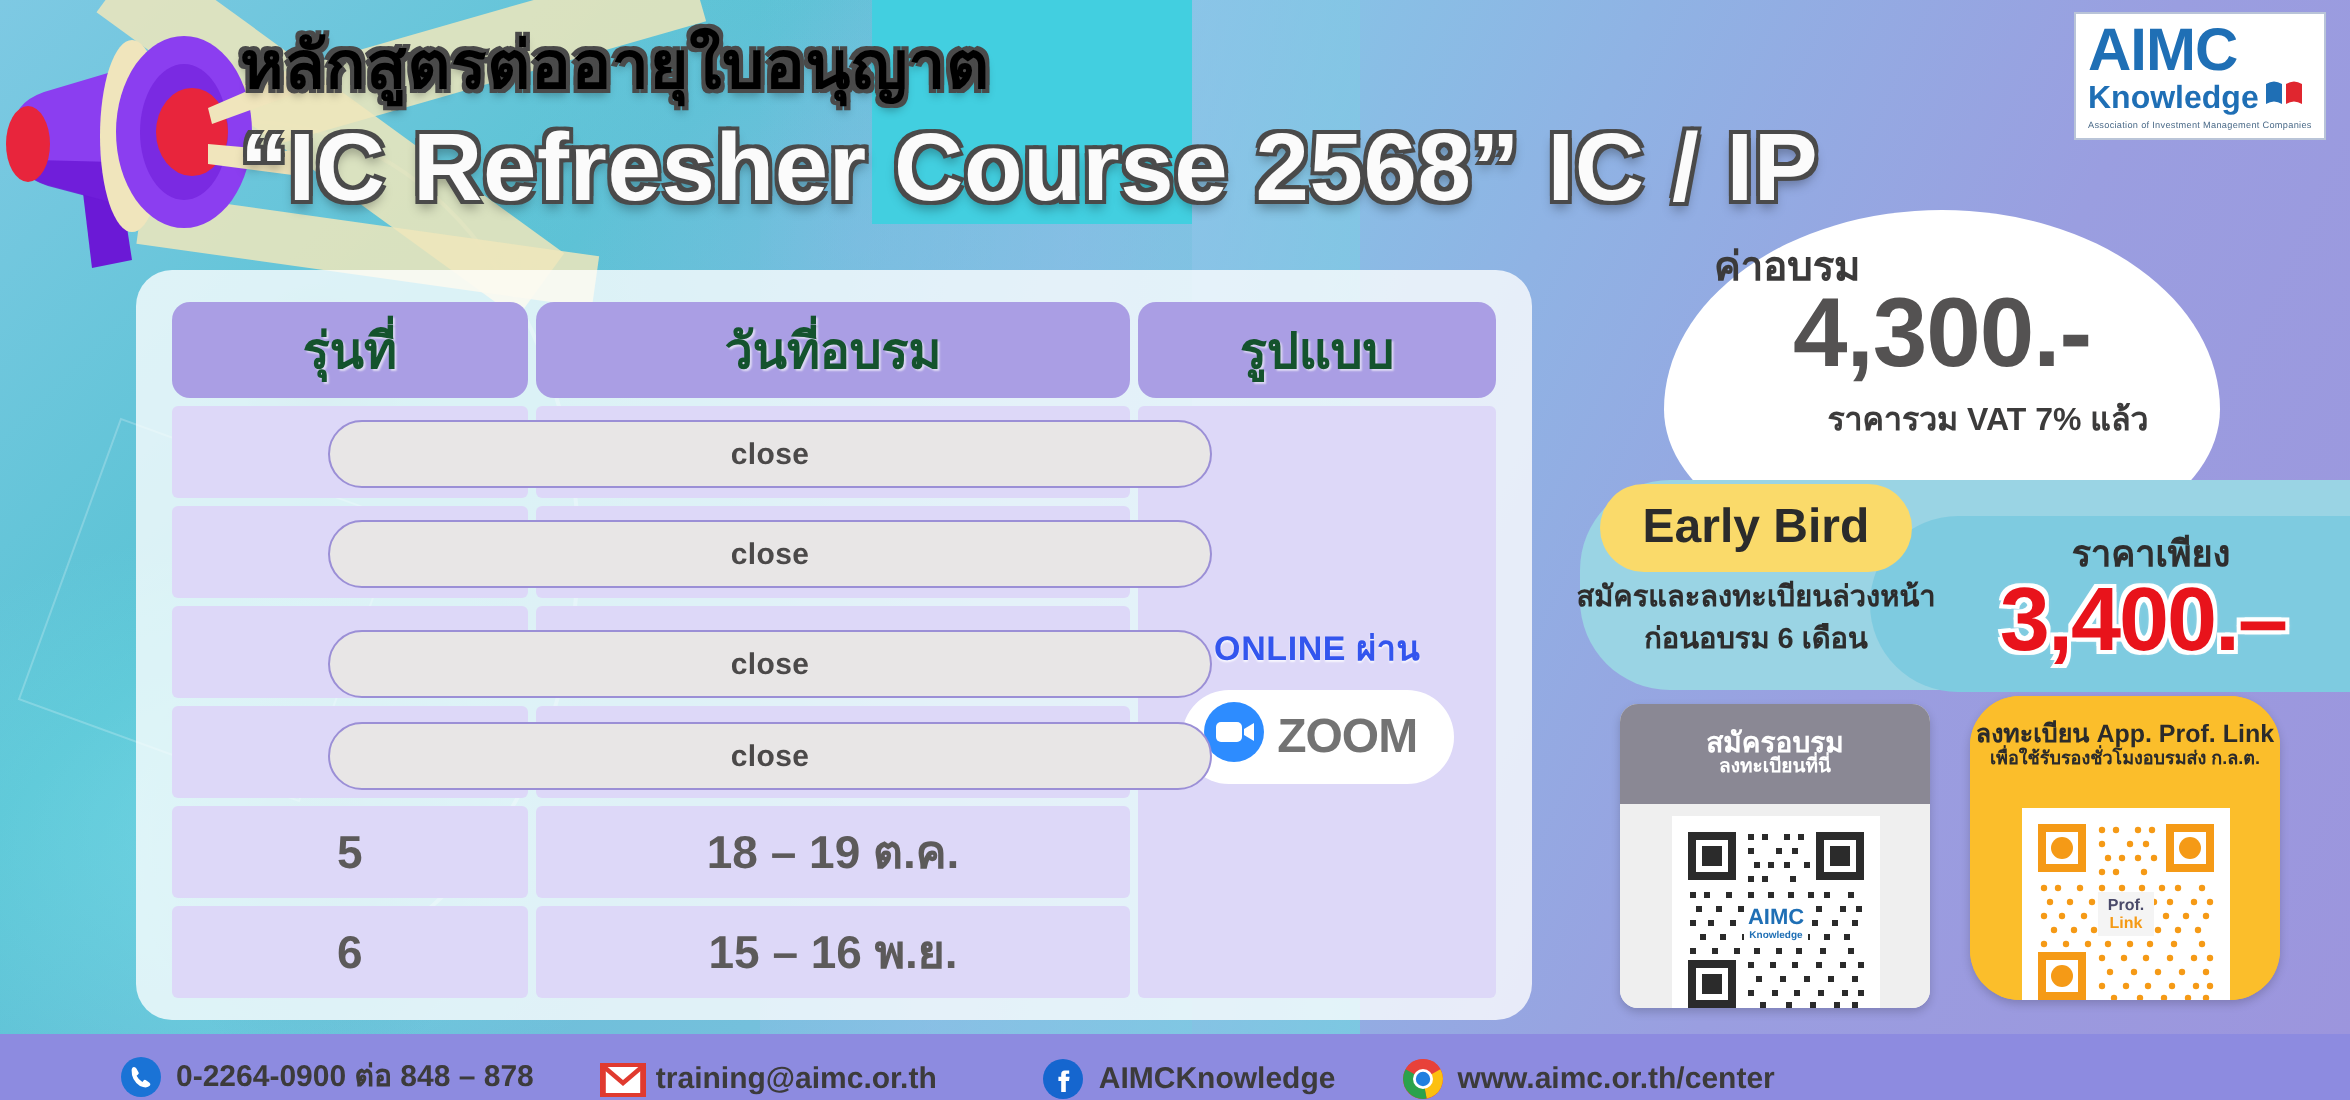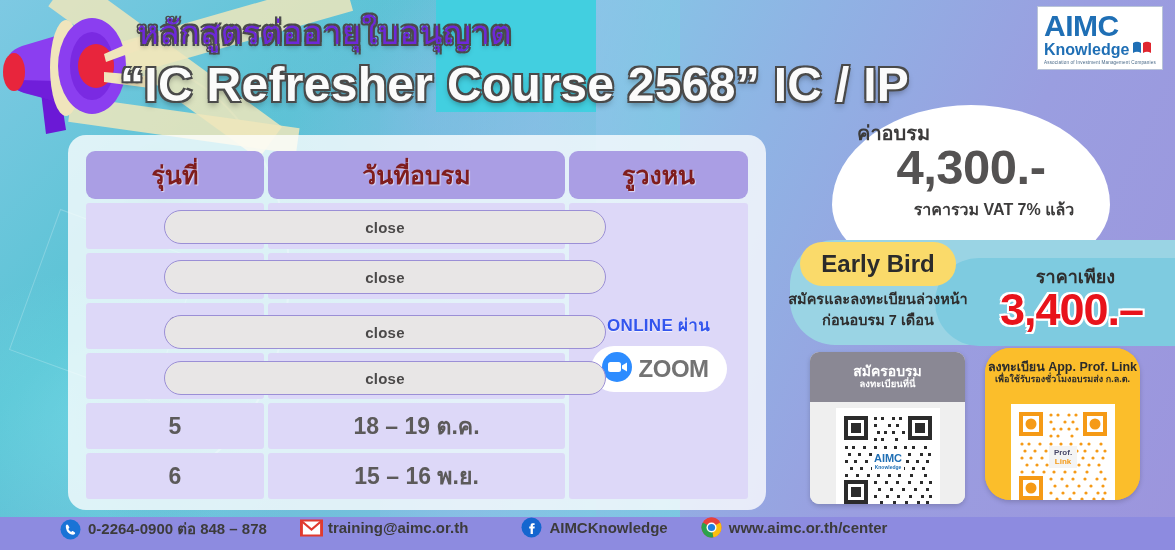--- a/index.html
+++ b/index.html
@@ -82,27 +82,26 @@
   }
 
   
   .megaphone { position: absolute; left: 0px; top: 8px; width: 150px; height: 130px; }
 
   
   .title-block {
     position: absolute; left: 120px; top: 12px; width: 800px;
   }
   .title-line1 {
-    font-size: 33px; font-weight: normal; color: #6d28d9;
+    font-size: 33px; font-weight: bold; color: #000000;
     letter-spacing: 0.4px; line-height: 1.25;
     text-shadow:
       -2px -2px 0 #4a4a4a, 2px -2px 0 #4a4a4a, -2px 2px 0 #4a4a4a, 2px 2px 0 #4a4a4a,
       0 3px 5px rgba(0,0,0,0.35);
     white-space: nowrap;
-    margin-left: 17px;
   }
   .title-line2 {
     font-size: 48px; font-weight: bold; color: #fbfbfb;
     letter-spacing: 0.3px; line-height: 1.25; margin-top: 2px;
     text-shadow:
       -2px -2px 0 #4a4a4a, 2px -2px 0 #4a4a4a, -2px 2px 0 #4a4a4a, 2px 2px 0 #4a4a4a,
       0 4px 6px rgba(0,0,0,0.35);
     white-space: nowrap;
   }
 
@@ -141,21 +140,21 @@
   .tbl col.c1 { width: 182px; }
   .tbl col.c2 { width: 304px; }
   .tbl col.c3 { width: 180px; }
 
   .th {
     background: #aa9ee4;
     border-radius: 9px;
     height: 48px;
     text-align: center;
     vertical-align: middle;
-    color: #7f1d1d;
+    color: #14532d;
     font-size: 25px;
     font-weight: bold;
     text-shadow: 1px 1px 1px rgba(255,255,255,0.6);
   }
   .td {
     background: #ddd8f8;
     height: 46px;
     text-align: center;
     vertical-align: middle;
     color: #5c5a5a;
@@ -296,21 +295,21 @@
   }
   .qr-card.left  .qr-body { background: #efefef; }
   .qr-card.right .qr-body { background: #fbbe2b; }
   .qr-img { width: 104px; height: 104px; background: #fff; position: relative; }
 
   
   .footer {
     position: absolute; left: 0; bottom: 0;
     width: 1175px; height: 33px;
     background: #8d8be0;
-    display: flex; align-items: flex-start; gap: 13px;
+    display: flex; align-items: flex-end; gap: 13px;
     padding-left: 60px;
   }
   .f-item { display: flex; align-items: center; gap: 7px; }
   .f-text { font-size: 15px; font-weight: bold; color: #3c3b3b; white-space: nowrap; }
   .f-ico { width: 21px; height: 21px; flex: 0 0 21px; }
 
   .gap { width: 7px; }
 </style>
 </head>
 <body>
@@ -384,21 +383,21 @@
     <table class="tbl">
       <colgroup>
           <col class="c1">
           <col class="c2">
           <col class="c3">
         </colgroup>
       <thead>
         <tr>
           <th class="th">รุ่นที่</th>
           <th class="th">วันที่อบรม</th>
-          <th class="th">รูวงหน</th>
+          <th class="th">รูปแบบ</th>
         </tr>
       </thead>
       <tbody>
         <tr>
           <td class="td">1</td>
           <td class="td"></td>
           <td class="td-rowspan" rowspan="6">
             <div class="online-label">ONLINE  ผ่าน</div>
             <div class="zoom-pill">
               <span>
@@ -445,21 +444,21 @@
     <div class="price-label">ค่าอบรม</div>
     <div class="price-main">4,300.-</div>
     <div class="price-vat">ราคารวม VAT 7% แล้ว</div>
   </div>
 
   <div class="eb-band"></div>
   <div class="eb-band2"></div>
   <div class="eb-pill">Early Bird</div>
   <div class="eb-desc">
     <div>สมัครและลงทะเบียนล่วงหน้า</div>
-    <div>ก่อนอบรม 7 เดือน</div>
+    <div>ก่อนอบรม 6 เดือน</div>
   </div>
   <div class="eb-price-label">ราคาเพียง</div>
   <div class="eb-price">3,400.–</div>
 
   <div class="qr-card left">
     <div class="qr-head">
       <div class="qr-head-t1">สมัครอบรม</div>
       <div class="qr-head-t2">ลงทะเบียนที่นี่</div>
     </div>
     <div class="qr-body">

